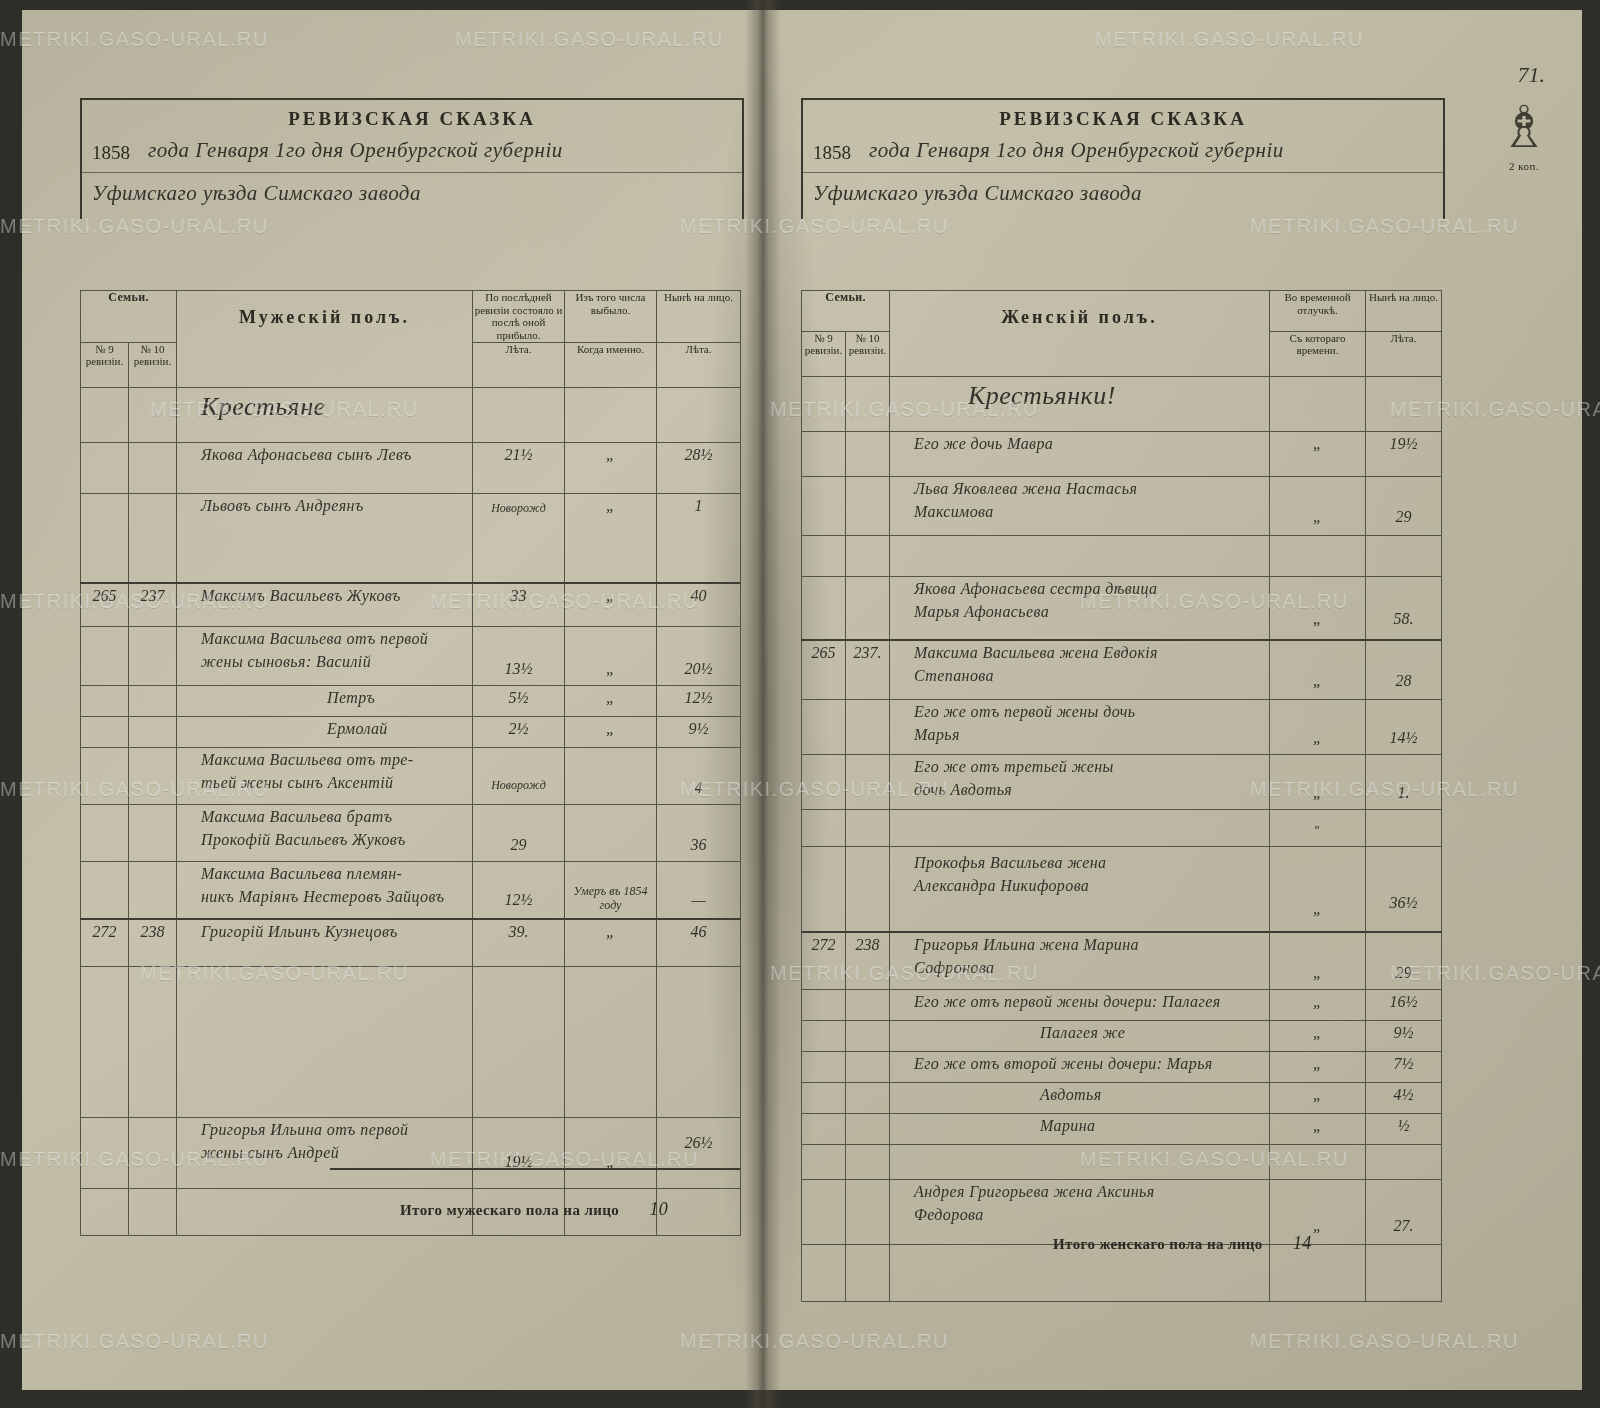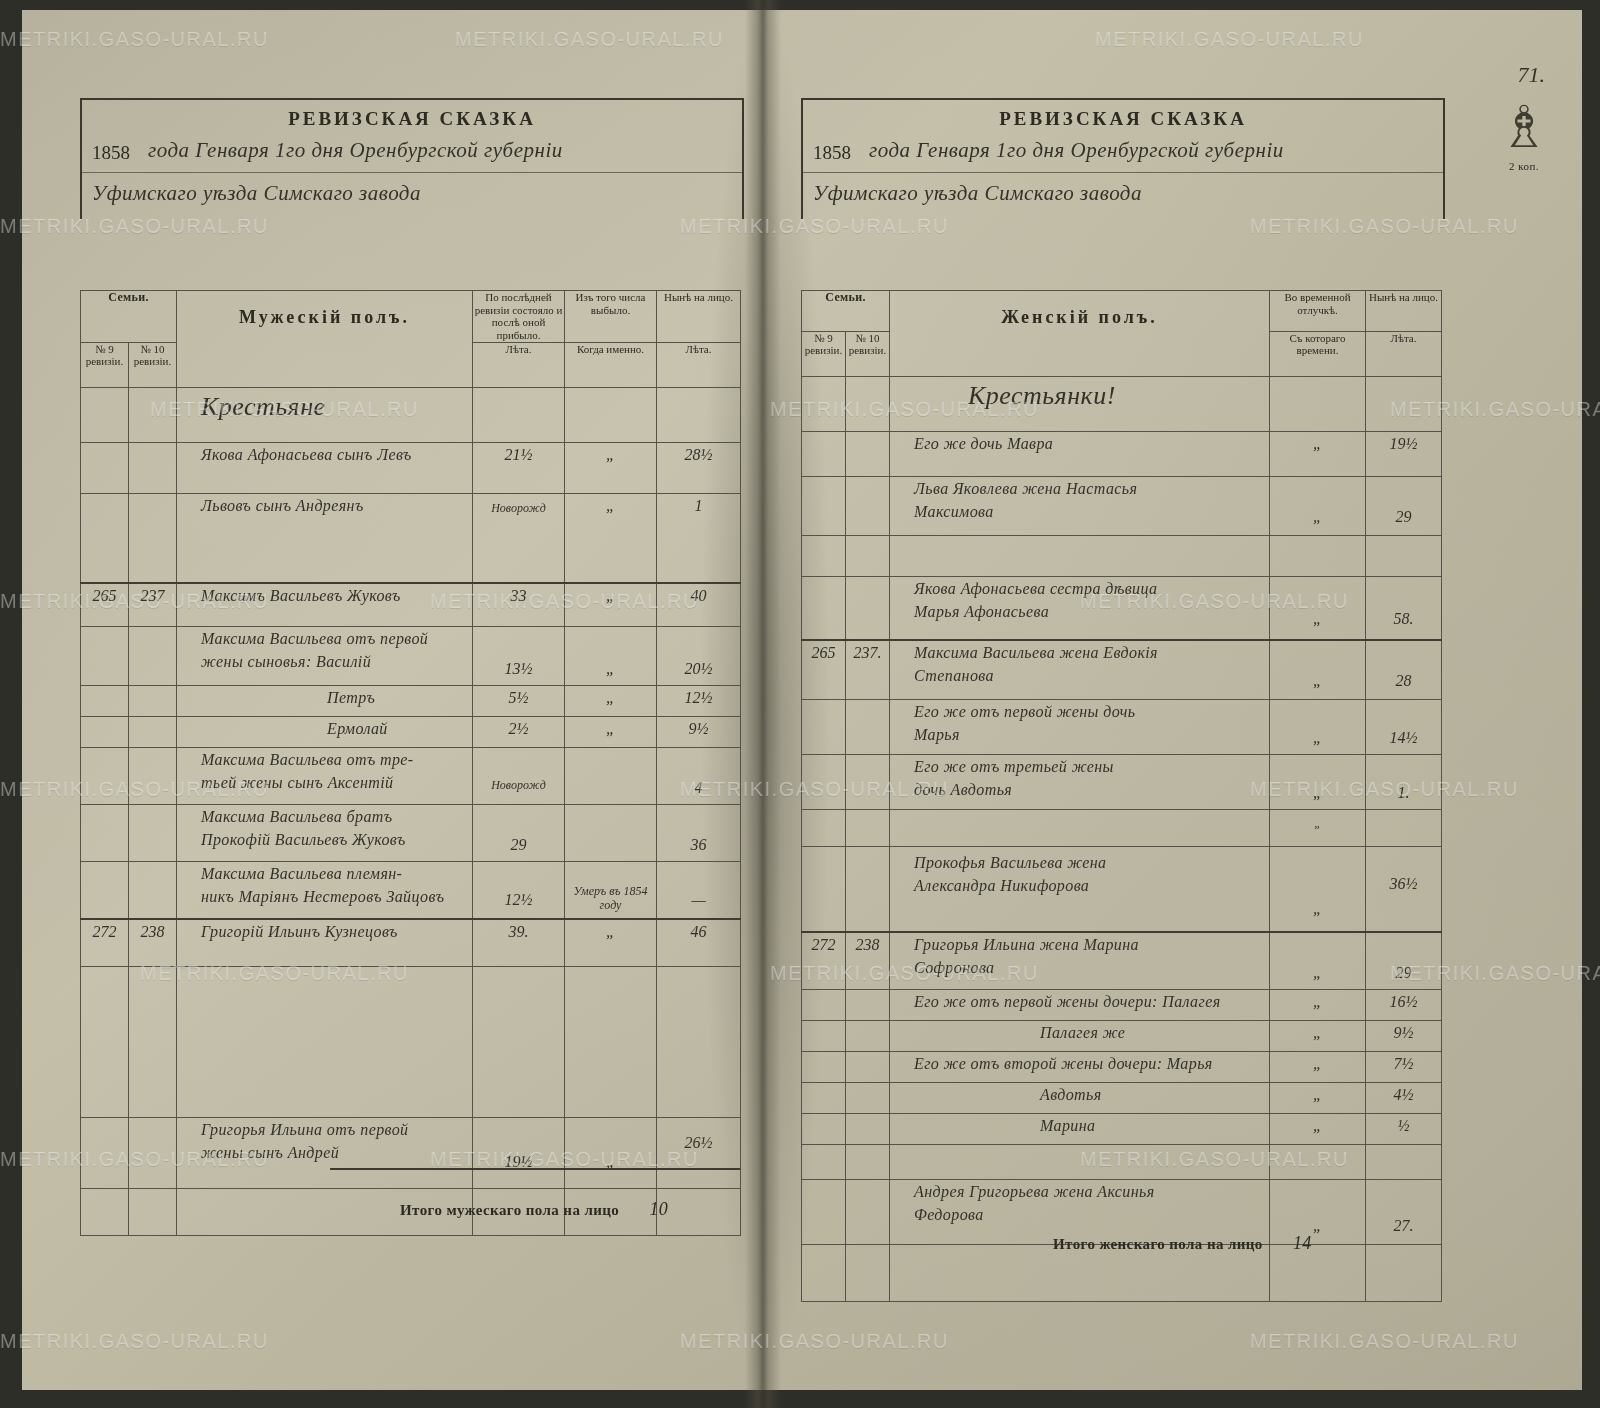--- a/index.html
+++ b/index.html
@@ -570,21 +570,21 @@
           <td class="cell c"></td>
         </tr>
         <tr>
           <td class="cell c"></td>
           <td class="cell c"></td>
           <td class="cell nm" style="height:80px; padding-top:4px;">
             <span class="rowline indent1">Прокофья Васильева жена</span>
             <span class="rowline indent1">Александра Никифорова</span>
           </td>
           <td class="cell c" style="padding-top:50px;">„</td>
-          <td class="cell c" style="padding-top:25px;margin-top:48px;">36½</td>
+          <td class="cell c" style="padding-top:44px;margin-top:48px;">36½</td>
         </tr>
 
         <tr>
           <td class="cell c" style="border-top:2px solid #3e3c33;">272</td>
           <td class="cell c" style="border-top:2px solid #3e3c33;">238</td>
           <td class="cell nm" style="height:56px; border-top:2px solid #3e3c33;">
             <span class="rowline indent1">Григорья Ильина жена Марина</span>
             <span class="rowline indent1">Софронова</span>
           </td>
           <td class="cell c" style="padding-top:28px; border-top:2px solid #3e3c33;">„</td>

